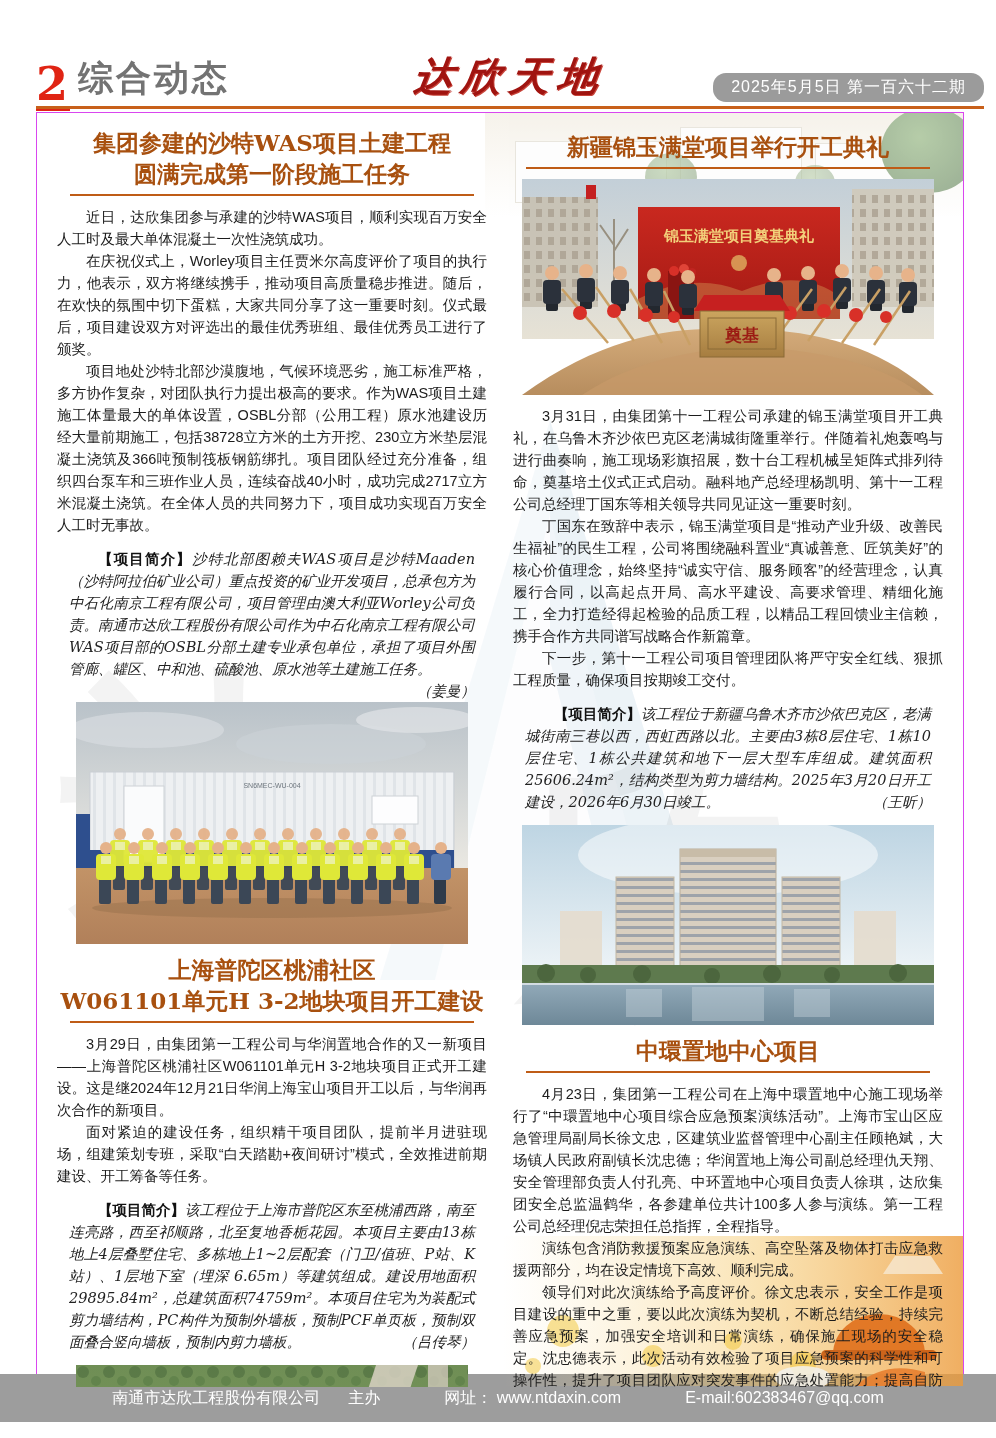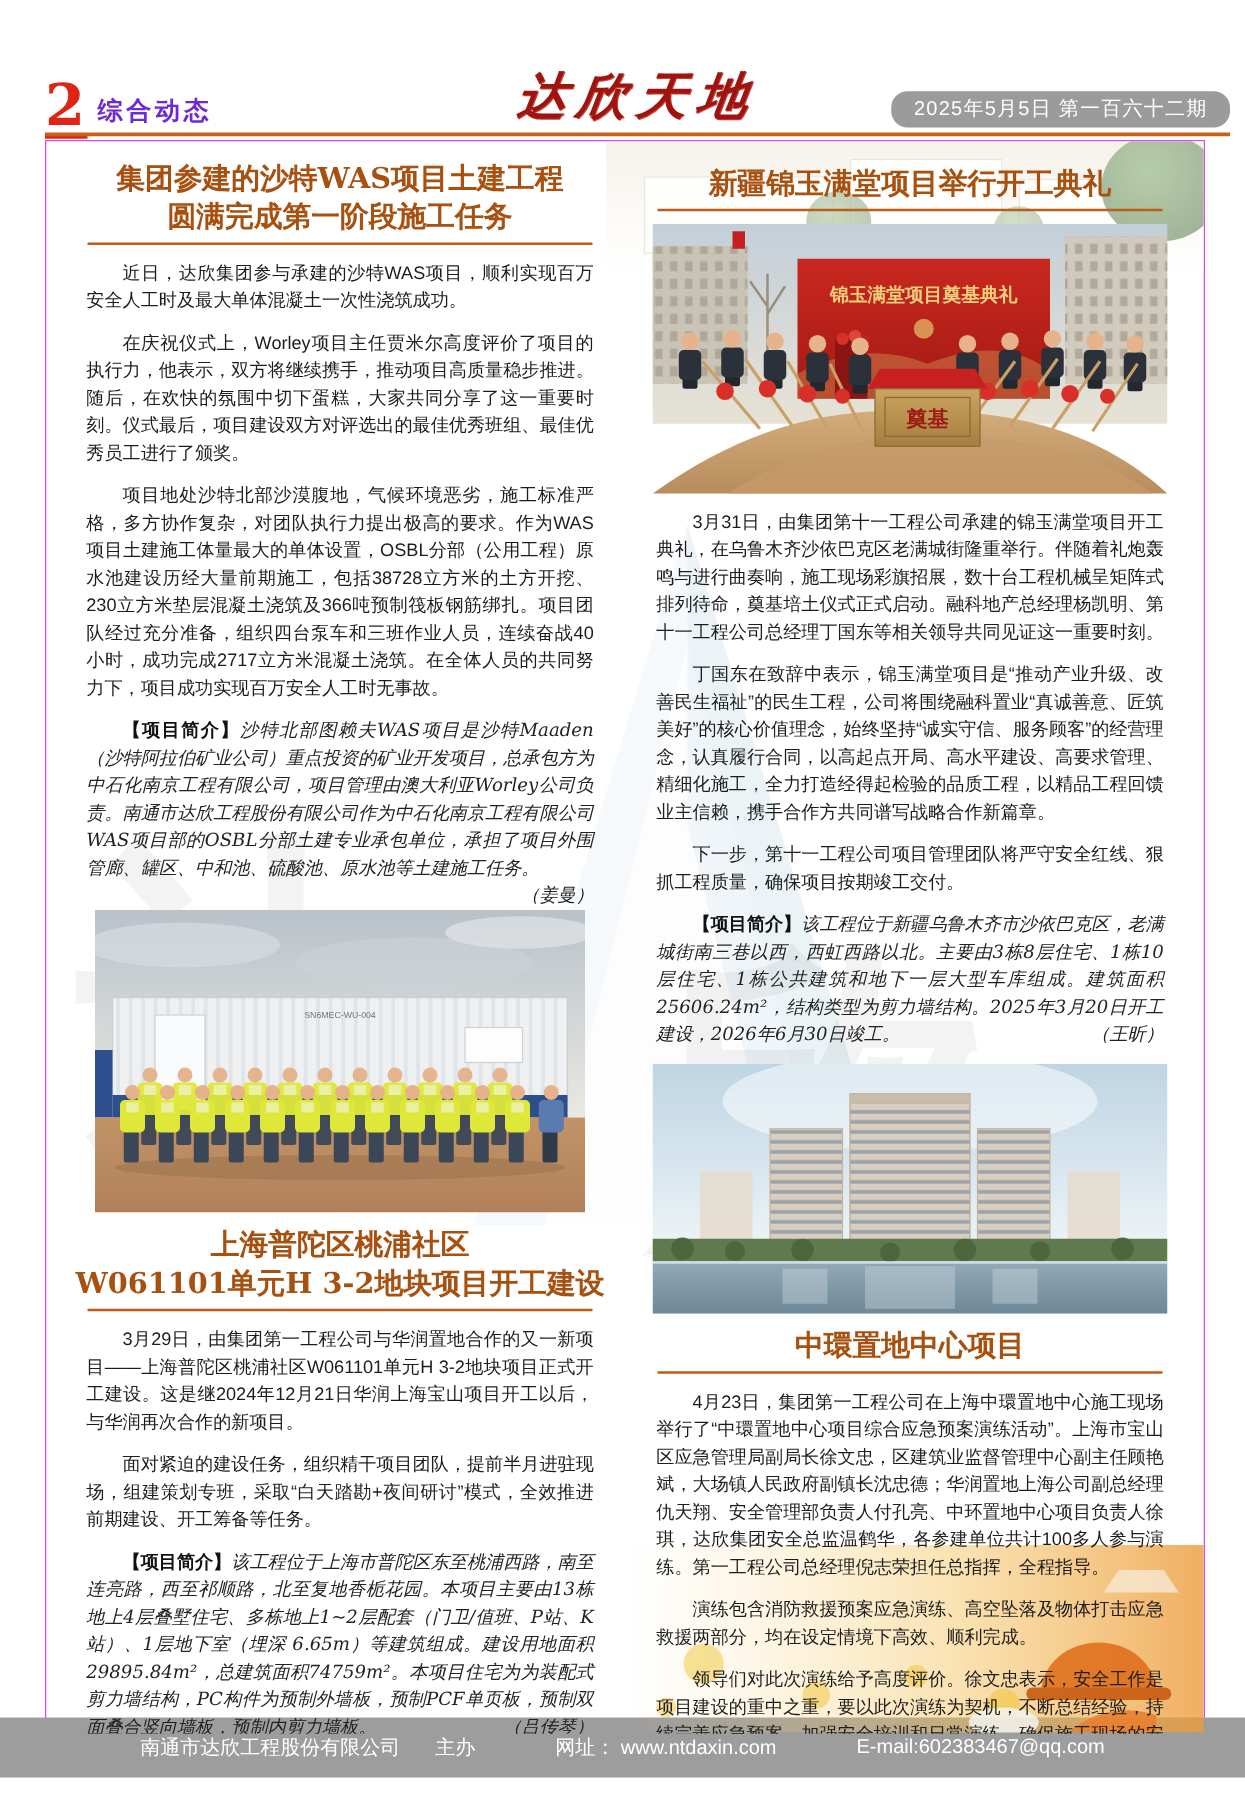--- a/index.html
+++ b/index.html
@@ -3,41 +3,41 @@
 <meta charset="utf-8">
 <style>
   html,body{margin:0;padding:0;background:#e8e8e8;}
   .page{position:relative;width:996px;height:1438px;margin:0 auto;background:#fff;overflow:hidden;
         font-family:"Liberation Sans",sans-serif;color:#1c1c1c;}
   
   .hdr{position:absolute;top:58px;left:36px;right:12px;height:46px;}
   .hdr-left{position:absolute;left:0;bottom:0;display:flex;align-items:flex-end;gap:10px;}
   .pagenum{font-family:"DejaVu Serif",serif;font-weight:bold;font-size:46px;line-height:40px;color:#e02414;}
   .pagenum-bar{position:absolute;left:0;bottom:-7px;width:34px;height:4px;background:#e02414;}
-  .section{font-size:20px;font-weight:bold;letter-spacing:3px;color:#6d28d9;padding-bottom:2px;}
+  .section{font-size:35px;font-weight:bold;letter-spacing:3px;color:#737373;padding-bottom:2px;}
   .masthead{position:absolute;left:50%;transform:translateX(-50%) skewX(-8deg);bottom:0;
             font-family:"DejaVu Serif",serif;font-style:italic;font-weight:bold;font-size:40px;
             letter-spacing:8px;color:#a01410;text-shadow:1px 1px 0 #c8443a;}
   .issue{position:absolute;right:0;bottom:2px;background:#9b9b9b;color:#fff;font-size:16px;
          padding:4px 18px;letter-spacing:1px;border-radius:13px;}
   .hdr-rule{position:absolute;top:106px;left:36px;right:12px;height:3px;background:#c8601a;}
   
   .frame{position:absolute;left:36px;right:32px;top:112px;bottom:50px;border:1px solid #d946ef;
          display:flex;gap:26px;padding:10px 20px;box-sizing:border-box;overflow:hidden;background:#fff;}
   .col{flex:1;position:relative;z-index:3;min-width:0;}
   
   .rc-banner{position:absolute;top:0;right:0;width:478px;height:104px;z-index:1;opacity:.55;overflow:hidden;
              background:linear-gradient(180deg,#efe8da 0%,#f9f6f0 55%,#ffffff 100%);}
   .villa-block{position:absolute;background:#fdfdfc;border:1px solid #d8d2c4;}
   .villa-tree{position:absolute;border-radius:50%;background:radial-gradient(circle at 40% 35%,#7ba463,#44693a);}
   
   h2.atitle{font-family:"DejaVu Serif",serif;font-size:23px;line-height:31px;font-weight:bold;
             color:#a8500f;text-align:center;margin:4px 0 2px;position:relative;z-index:3;}
   .rule{height:2px;background:#bf5c16;width:94%;margin:5px auto 10px;position:relative;z-index:3;}
-  p.body{font-size:14.5px;line-height:22px;text-align:justify;margin:12px;text-indent:2em;}
+  p.body{font-size:14.5px;line-height:22px;text-align:justify;margin:0;text-indent:2em;}
   p.brief{font-size:14.5px;line-height:22px;text-align:justify;margin:12px;text-indent:2em;
           font-family:"DejaVu Serif",serif;font-style:italic;color:#222;}
   .brief-label{font-style:normal;font-weight:bold;font-family:"Liberation Sans",sans-serif;color:#111;}
   .byline{float:right;padding-left:8px;}
   .photo{display:block;margin:10px auto;}
   
   .watermark-tri{position:absolute;left:380px;top:420px;z-index:1;opacity:.6;}
   .watermark-char{position:absolute;z-index:1;font-family:"DejaVu Serif",serif;font-weight:bold;
                   color:#000;opacity:.045;pointer-events:none;}
   .corner-art{position:absolute;right:33px;bottom:52px;z-index:2;}

